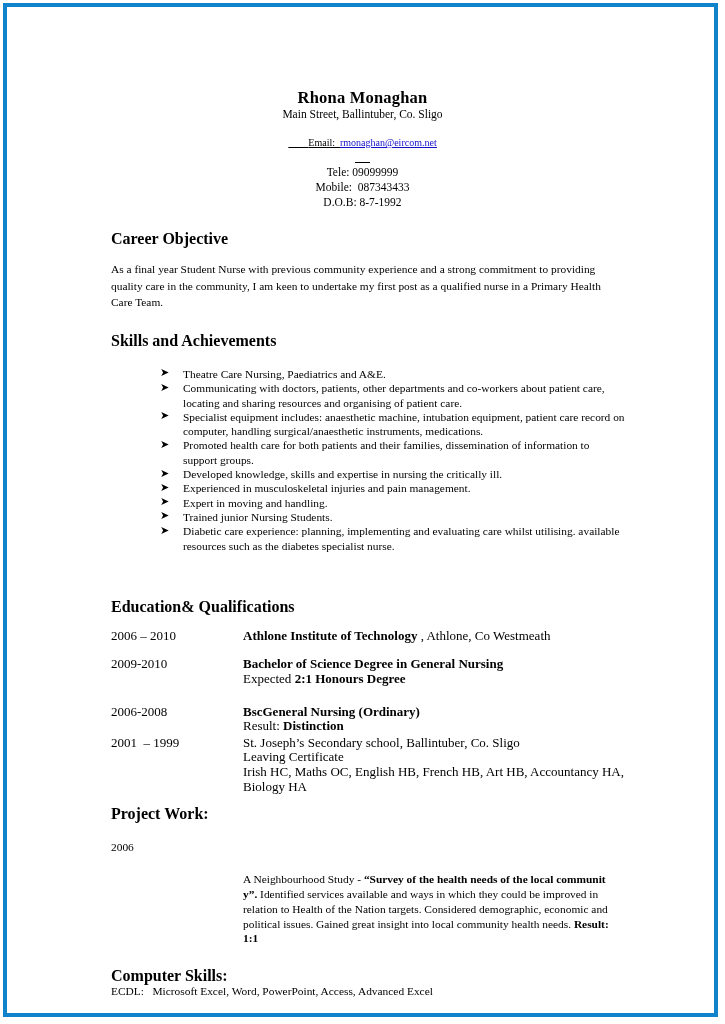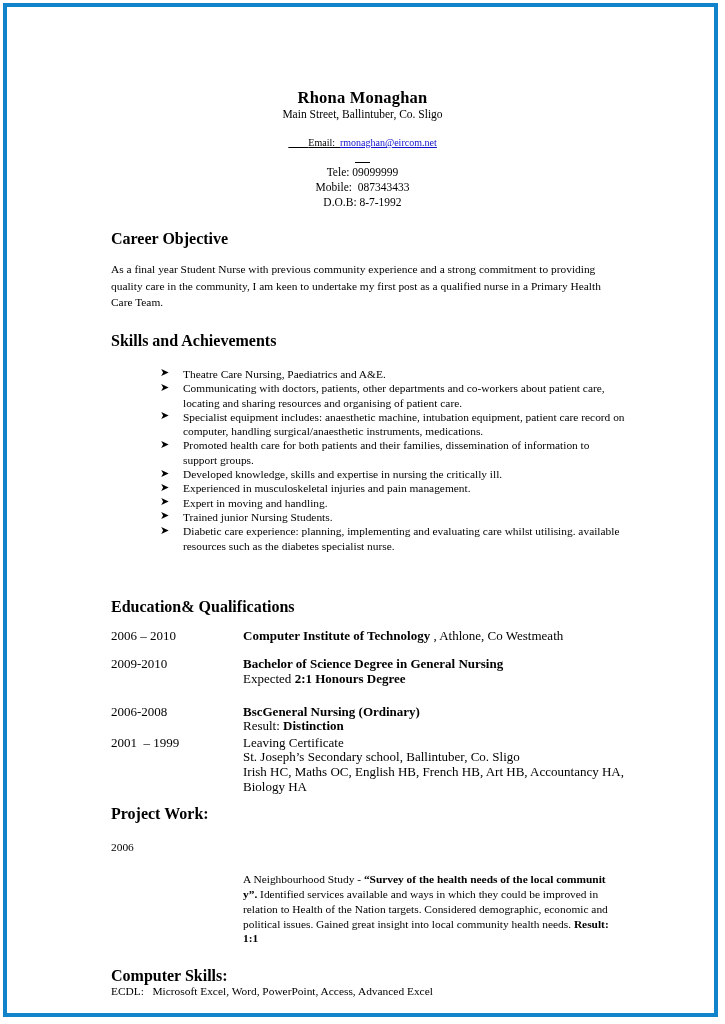--- a/index.html
+++ b/index.html
@@ -209,42 +209,42 @@
 
       <div class="sp-46"></div>
 
       <div class="section-head">Education&amp; Qualifications</div>
       <div class="sp-14"></div>
 
       <div id="education-rows">
           <div class="edu-row" style="margin-bottom: 14px;">
             <div class="edu-date">2006 – 2010</div>
             <div class="edu-body">
-              <span class="ln"><b>Computer Institute of Technology</b><span>  , Athlone, Co Westmeath</span></span>
+              <span class="ln"><b>Athlone Institute of Technology</b><span>  , Athlone, Co Westmeath</span></span>
             </div>
           </div>
           <div class="edu-row" style="margin-bottom: 18px;">
             <div class="edu-date">2009-2010</div>
             <div class="edu-body">
               <span class="ln"><b>Bachelor of Science Degree in General Nursing</b></span>
               <span class="ln"><span>Expected </span><b>2:1 Honours Degree</b></span>
             </div>
           </div>
           <div class="edu-row" style="margin-bottom: 2px;">
             <div class="edu-date">2006-2008</div>
             <div class="edu-body">
               <span class="ln"><b>BscGeneral Nursing  (Ordinary)</b></span>
               <span class="ln"><span>Result: </span><b>Distinction</b></span>
             </div>
           </div>
           <div class="edu-row">
             <div class="edu-date">2001  – 1999</div>
             <div class="edu-body">
+              <span class="ln"><span>St. Joseph’s Secondary school,  Ballintuber, Co. Sligo</span></span>
               <span class="ln"><span>Leaving Certificate</span></span>
-              <span class="ln"><span>St. Joseph’s Secondary school,  Ballintuber, Co. Sligo</span></span>
               <span class="ln">Irish HC, Maths OC, English HB, French HB, Art HB, Accountancy HA,</span>
               <span class="ln">Biology HA</span>
             </div>
           </div>
         </div>
 
       <div class="sp-12"></div>
 
       <div class="section-head">Project Work:</div>
       <div class="sp-18"></div>

